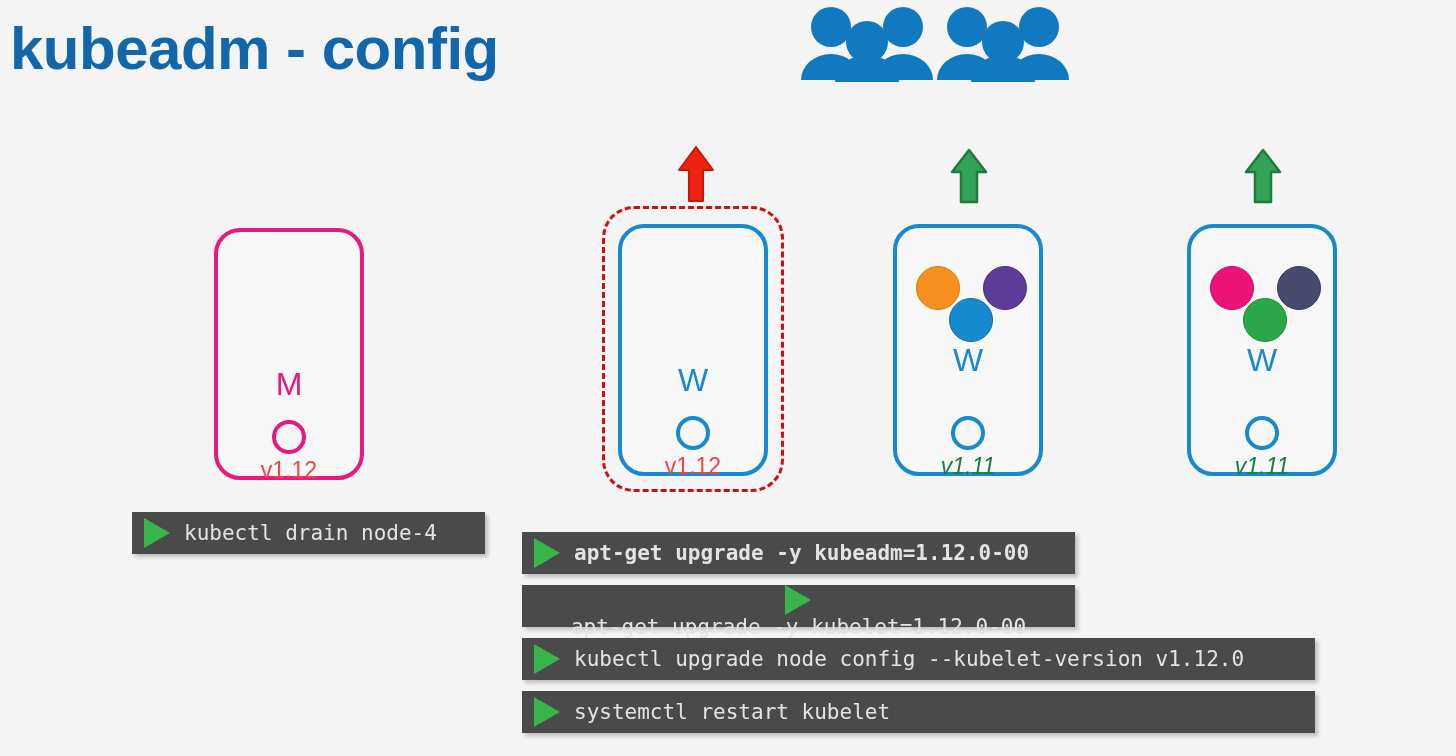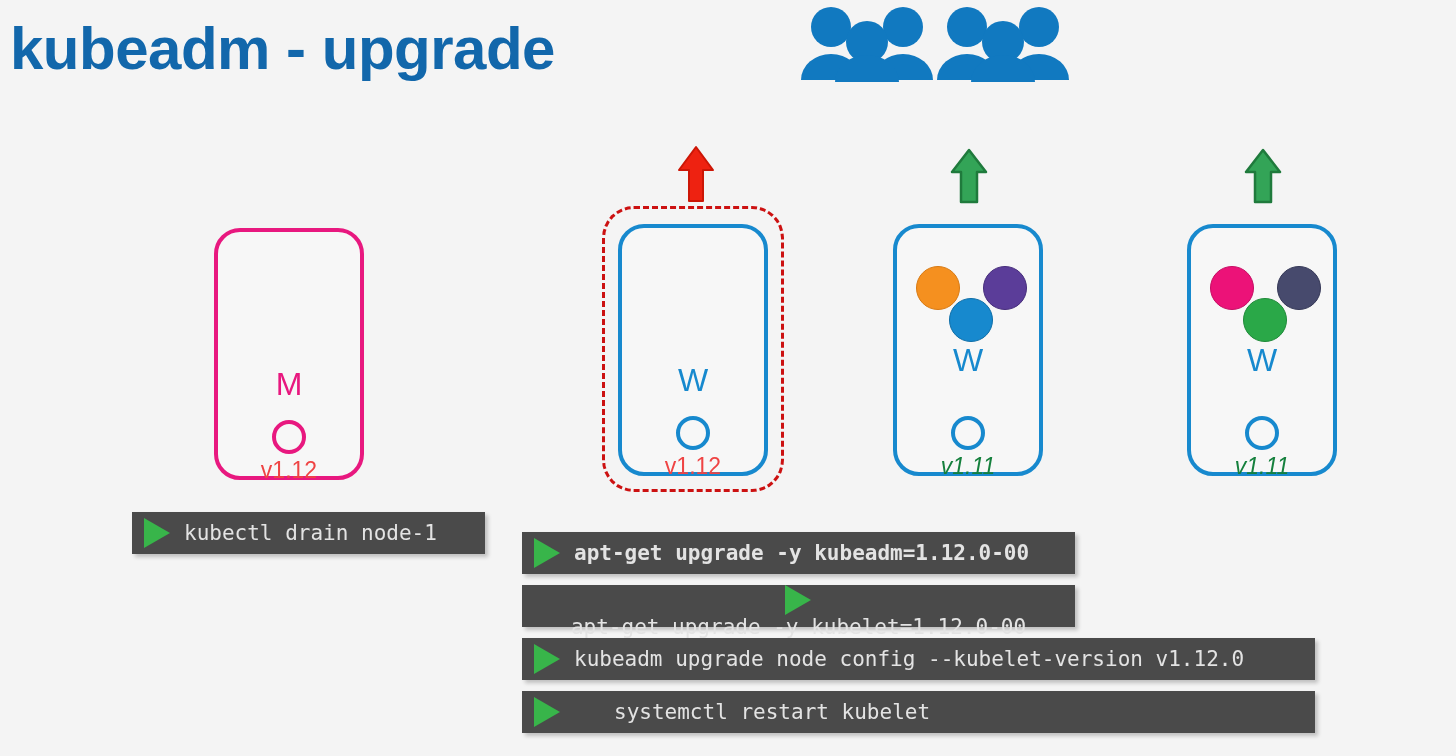--- a/index.html
+++ b/index.html
@@ -135,21 +135,21 @@
     font-size: 21px;
     white-space: nowrap;
     letter-spacing: 0px;
   }
 </style>
 </head>
 <body>
 
 <div id="slide">
 
-  <div class="title">kubeadm - upgrade</div>
+  <div class="title">kubeadm - config</div>
 
   <div class="people-icon">
     <svg viewBox="0 0 280 80" width="280" height="80" aria-hidden="true">
       <g fill="#1179c0">
 
         <circle cx="36" cy="25" r="20"></circle>
         <path d="M6 78 a30 26 0 0 1 60 0 z"></path>
         <circle cx="108" cy="25" r="20"></circle>
         <path d="M78 78 a30 26 0 0 1 60 0 z"></path>
         <circle cx="72" cy="40" r="21"></circle>
@@ -210,36 +210,36 @@
     <div class="pod" style="left:19px; top:38px; width:44px; height:44px; background:#ec1278; border:1.5px solid #c60c63;"></div>
     <div class="pod" style="left:86px; top:38px; width:44px; height:44px; background:#474a6d; border:1.5px solid #353857;"></div>
     <div class="pod" style="left:52px; top:70px; width:44px; height:44px; background:#2aa848; border:1.5px solid #1f8a39;"></div>
     <div class="node-letter blue" style="top:116px;">W</div>
     <div class="node-circle blue" style="top:188px;"></div>
     <div class="node-version gray" style="top:227px;">v1.11</div>
   </div>
 
   <div class="cmd" style="left:132px; top:512px; width:353px;">
     <span class="play"></span>
-    <span class="cmd-text">kubectl drain node-1</span>
+    <span class="cmd-text">kubectl drain node-4</span>
   </div>
 
   <div class="cmd" style="left:522px; top:532px; width:553px;font-weight:bold;">
     <span class="play"></span>
     <span class="cmd-text">apt-get upgrade -y kubeadm=1.12.0-00</span>
   </div>
 
   <div class="cmd" style="left:522px; top:585px; width:553px;flex-direction:column;">
     <span class="play"></span>
     <span class="cmd-text">apt-get upgrade -y kubelet=1.12.0-00</span>
   </div>
 
   <div class="cmd" style="left:522px; top:638px; width:793px;">
     <span class="play"></span>
-    <span class="cmd-text">kubeadm upgrade node config --kubelet-version v1.12.0</span>
-  </div>
-
-  <div class="cmd" style="left:522px; top:691px; width:793px;gap:40px;">
+    <span class="cmd-text">kubectl upgrade node config --kubelet-version v1.12.0</span>
+  </div>
+
+  <div class="cmd" style="left:522px; top:691px; width:793px;">
     <span class="play"></span>
     <span class="cmd-text">systemctl restart kubelet</span>
   </div>
 
 </div>
 
 </body></html>

